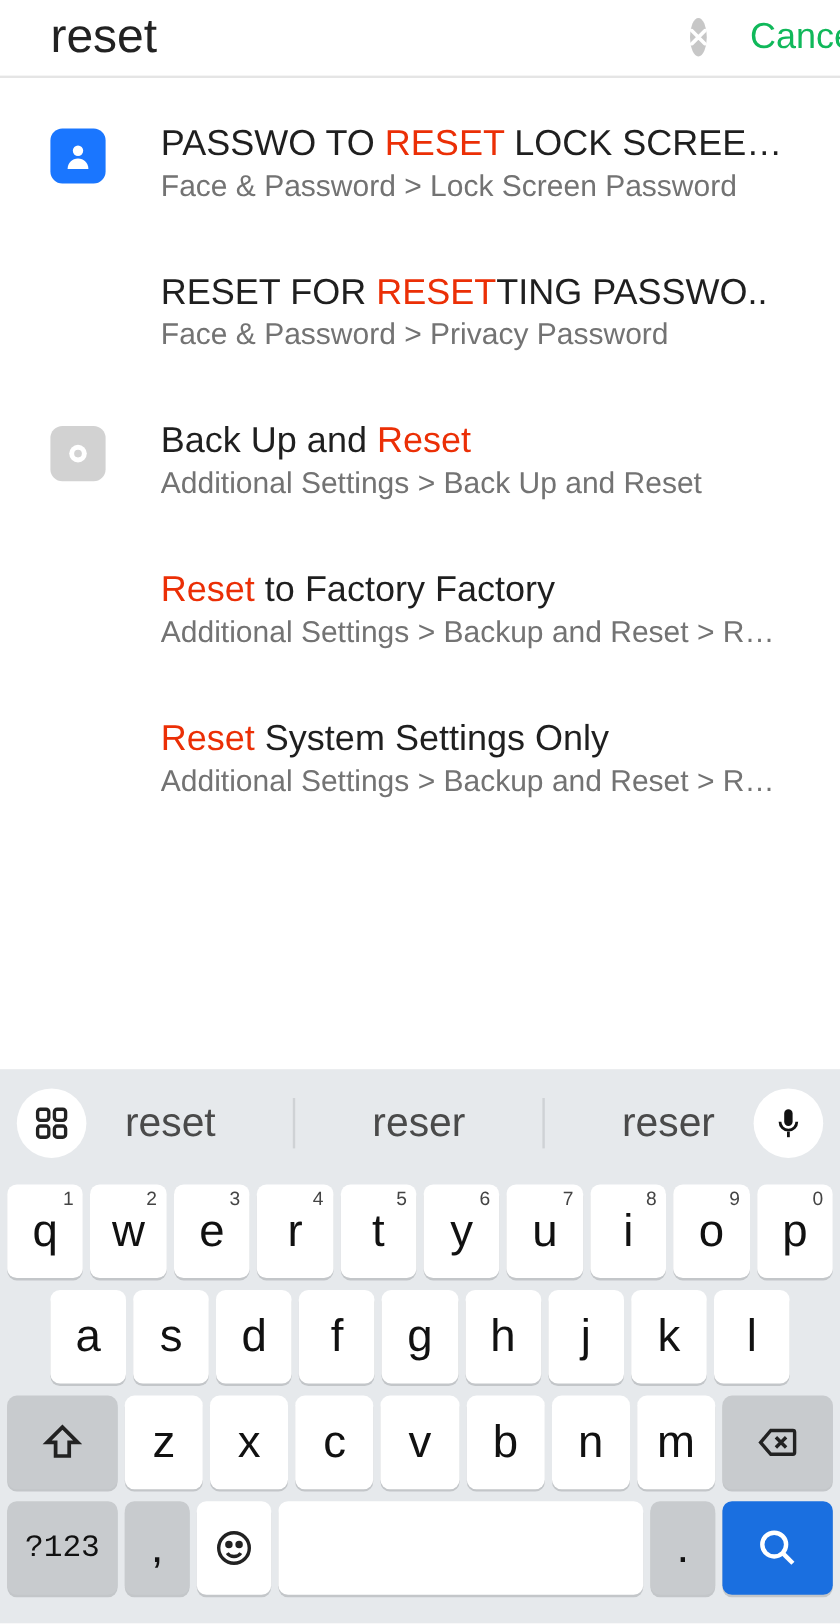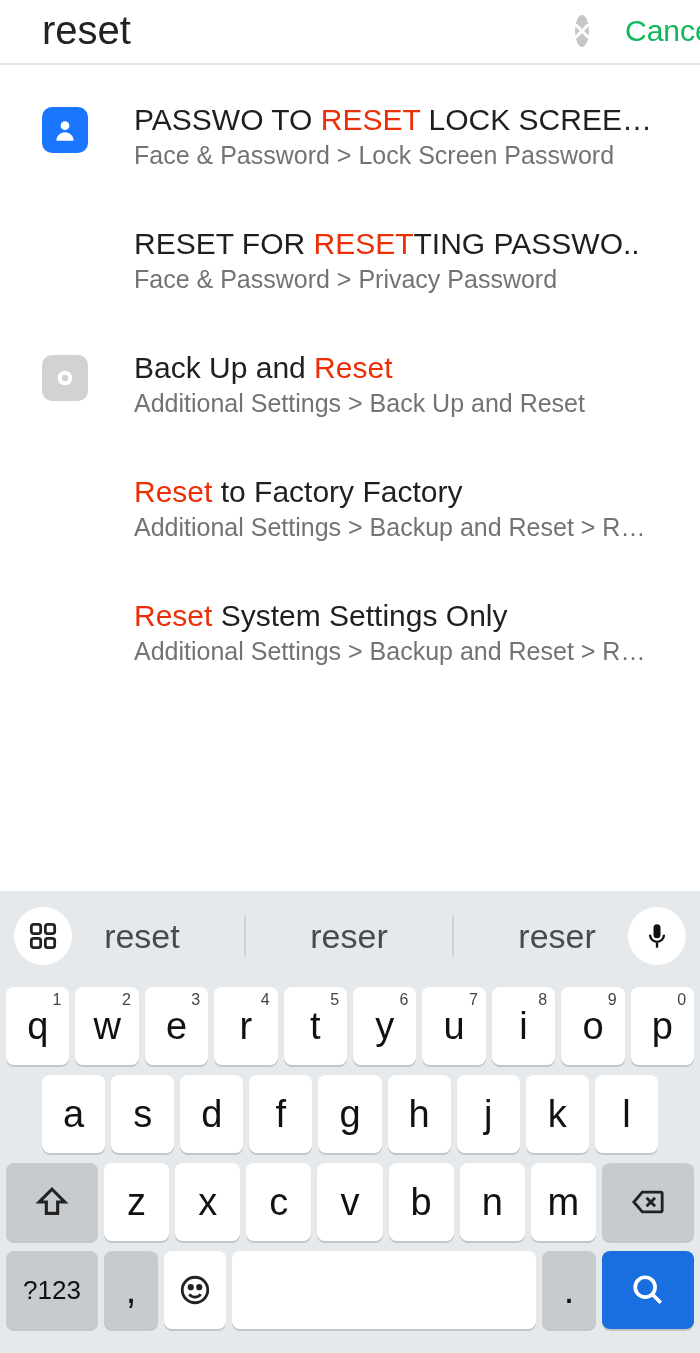--- a/index.html
+++ b/index.html
@@ -35,21 +35,21 @@
   .sug-div { width:2px; height:42px; background:#cfd2d5; }
   .kbd-mic { width:58px; height:58px; border-radius:50%; background:#fff; display:flex; align-items:center; justify-content:center; }
 
   .kbd-rows { padding:6px 6px 14px 6px; }
   .krow { display:flex; gap:6px; margin-bottom:10px; }
   .key { flex:1; height:78px; background:#fff; border-radius:8px; box-shadow:0 2px 0 #c3c6c9; position:relative; display:flex; align-items:center; justify-content:center; font-size:38px; color:#111; }
   .key .sup { position:absolute; top:4px; right:8px; font-size:16px; color:#444; }
   .row2-pad { width:30px; flex:0 0 30px; }
   .key-wide { flex:0 0 92px; background:#c8cbce; }
   .key-back { flex:0 0 92px; background:#c8cbce; }
-  .key-123 { flex:0 0 92px; background:#c8cbce; font-size:26px; }
+  .key-123 { flex:0 0 92px; background:#c8cbce; font-size:26px;font-family:Liberation Mono, monospace; }
   .key-comma { flex:0 0 54px; background:#c8cbce; }
   .key-emoji { flex:0 0 62px; }
   .key-space { flex:1; }
   .key-dot { flex:0 0 54px; background:#c8cbce; }
   .key-search { flex:0 0 92px; background:#1a6fe0; }
   .shift svg, .back svg, .search svg { width:34px; height:34px; }
   .emoji svg { width:34px; height:34px; }
   .mic svg { width:28px; height:28px; }
   .apps svg { width:28px; height:28px; }
 </style>

